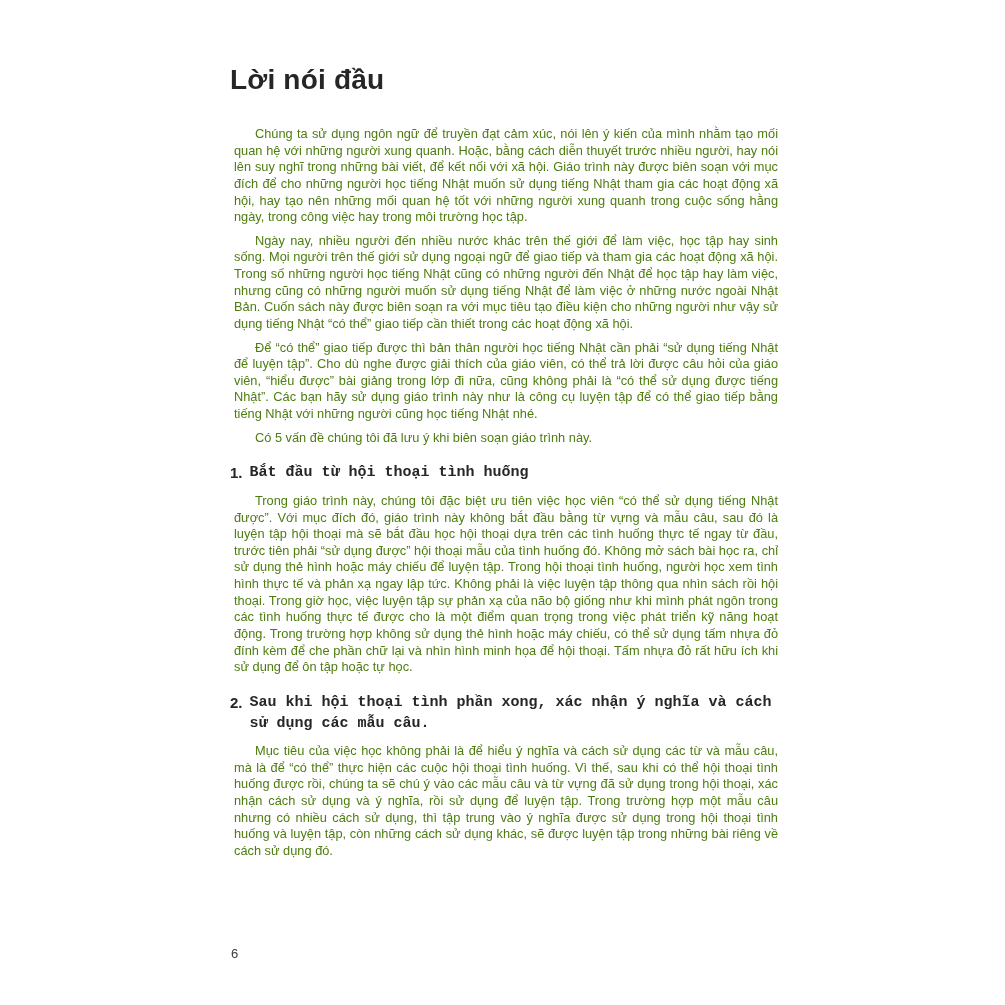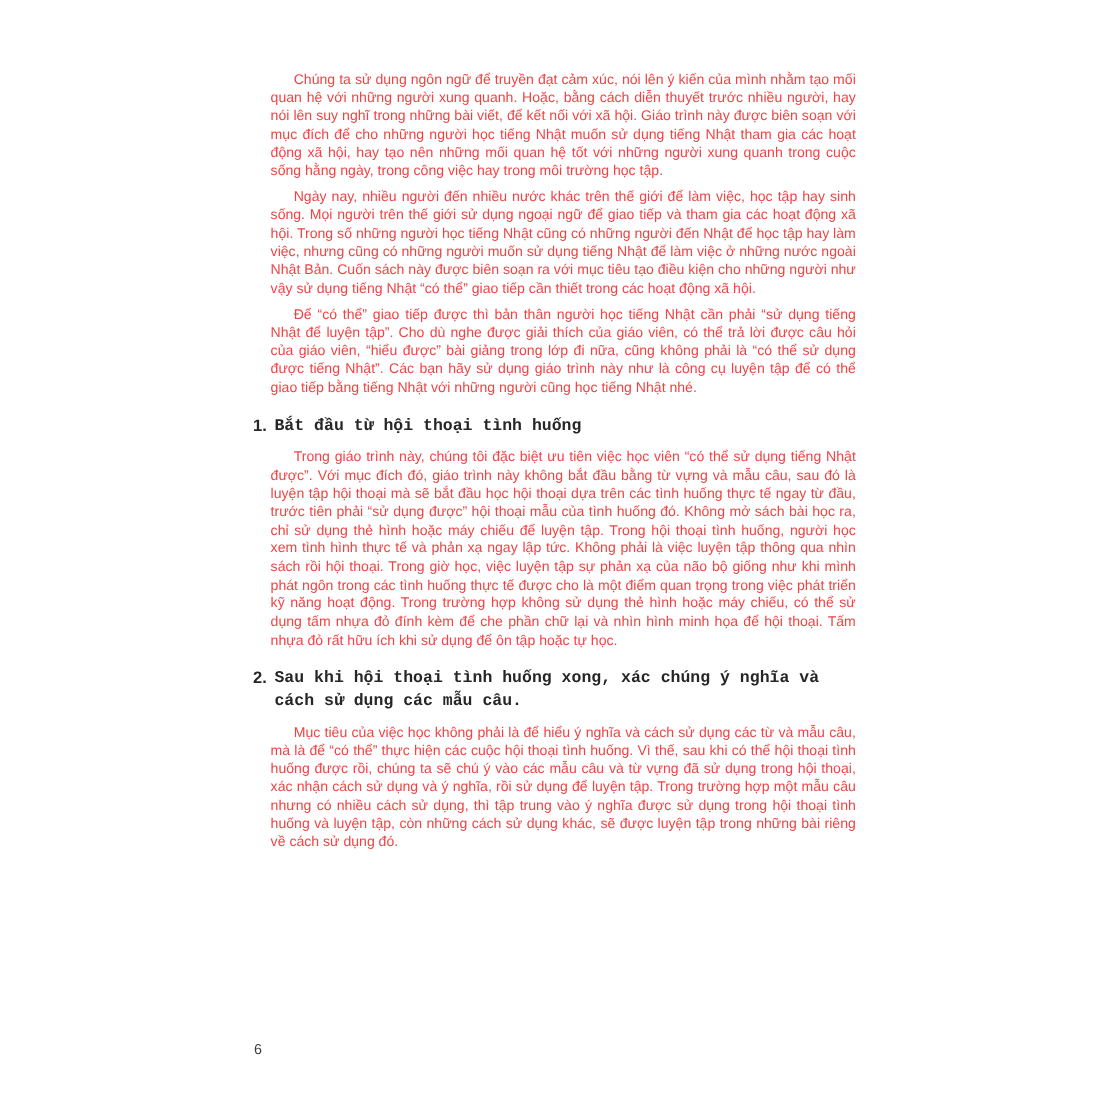--- a/index.html
+++ b/index.html
@@ -25,23 +25,23 @@
     font-size: 28px;
     font-weight: 700;
     color: #262626;
     margin: 0 0 30px 0;
     letter-spacing: 0.2px;
   }
   p.body-par {
     font-size: 12.8px;
     line-height: 1.3;
     text-align: justify;
-    margin: 0 0 7px 16px;
+    margin: 0 0 7px 4px;
     text-indent: 21px;
-    color: #ef4444;
+    color: #4d7c0f;
   }
   h2.section-heading {
     display: flex;
     gap: 7px;
     font-size: 15px;
     font-weight: 700;
     color: #262626;
     line-height: 1.38;
     margin: 17px 0 9px 0;
     text-align: left;
@@ -59,32 +59,34 @@
     top: 946px;
     font-size: 13px;
     color: #3c3c3c;
   }
 </style>
 </head>
 <body>
 
 <div class="page">
 
+  <h1 class="doc-title">Lời nói đầu</h1>
 
   <p class="body-par">Chúng ta sử dụng ngôn ngữ để truyền đạt cảm xúc, nói lên ý kiến của mình nhằm tạo mối quan hệ với những người xung quanh. Hoặc, bằng cách diễn thuyết trước nhiều người, hay nói lên suy nghĩ trong những bài viết, để kết nối với xã hội. Giáo trình này được biên soạn với mục đích để cho những người học tiếng Nhật muốn sử dụng tiếng Nhật tham gia các hoạt động xã hội, hay tạo nên những mối quan hệ tốt với những người xung quanh trong cuộc sống hằng ngày, trong công việc hay trong môi trường học tập.</p>
   <p class="body-par">Ngày nay, nhiều người đến nhiều nước khác trên thế giới để làm việc, học tập hay sinh sống. Mọi người trên thế giới sử dụng ngoại ngữ để giao tiếp và tham gia các hoạt động xã hội. Trong số những người học tiếng Nhật cũng có những người đến Nhật để học tập hay làm việc, nhưng cũng có những người muốn sử dụng tiếng Nhật để làm việc ở những nước ngoài Nhật Bản. Cuốn sách này được biên soạn ra với mục tiêu tạo điều kiện cho những người như vậy sử dụng tiếng Nhật “có thể” giao tiếp cần thiết trong các hoạt động xã hội.</p>
   <p class="body-par">Để “có thể” giao tiếp được thì bản thân người học tiếng Nhật cần phải “sử dụng tiếng Nhật để luyện tập”. Cho dù nghe được giải thích của giáo viên, có thể trả lời được câu hỏi của giáo viên, “hiểu được” bài giảng trong lớp đi nữa, cũng không phải là “có thể sử dụng được tiếng Nhật”. Các bạn hãy sử dụng giáo trình này như là công cụ luyện tập để có thể giao tiếp bằng tiếng Nhật với những người cũng học tiếng Nhật nhé.</p>
+  <p class="body-par">Có 5 vấn đề chúng tôi đã lưu ý khi biên soạn giáo trình này.</p>
 
   <h2 class="section-heading">
     <span class="sec-num">1.</span>
     <span class="sec-text">Bắt đầu từ hội thoại tình huống</span>
   </h2>
   <p class="body-par">Trong giáo trình này, chúng tôi đặc biệt ưu tiên việc học viên “có thể sử dụng tiếng Nhật được”. Với mục đích đó, giáo trình này không bắt đầu bằng từ vựng và mẫu câu, sau đó là luyện tập hội thoại mà sẽ bắt đầu học hội thoại dựa trên các tình huống thực tế ngay từ đầu, trước tiên phải “sử dụng được” hội thoại mẫu của tình huống đó. Không mở sách bài học ra, chỉ sử dụng thẻ hình hoặc máy chiếu để luyện tập. Trong hội thoại tình huống, người học xem tình hình thực tế và phản xạ ngay lập tức. Không phải là việc luyện tập thông qua nhìn sách rồi hội thoại. Trong giờ học, việc luyện tập sự phản xạ của não bộ giống như khi mình phát ngôn trong các tình huống thực tế được cho là một điểm quan trọng trong việc phát triển kỹ năng hoạt động. Trong trường hợp không sử dụng thẻ hình hoặc máy chiếu, có thể sử dụng tấm nhựa đỏ đính kèm để che phần chữ lại và nhìn hình minh họa để hội thoại. Tấm nhựa đỏ rất hữu ích khi sử dụng để ôn tập hoặc tự học.</p>
 
   <h2 class="section-heading">
     <span class="sec-num">2.</span>
-    <span class="sec-text">Sau khi hội thoại tình huống xong, xác chúng ý nghĩa và cách sử dụng các mẫu câu.</span>
+    <span class="sec-text">Sau khi hội thoại tình phần xong, xác nhận ý nghĩa và cách sử dụng các mẫu câu.</span>
   </h2>
   <p class="body-par">Mục tiêu của việc học không phải là để hiểu ý nghĩa và cách sử dụng các từ và mẫu câu, mà là để “có thể” thực hiện các cuộc hội thoại tình huống. Vì thế, sau khi có thể hội thoại tình huống được rồi, chúng ta sẽ chú ý vào các mẫu câu và từ vựng đã sử dụng trong hội thoại, xác nhận cách sử dụng và ý nghĩa, rồi sử dụng để luyện tập. Trong trường hợp một mẫu câu nhưng có nhiều cách sử dụng, thì tập trung vào ý nghĩa được sử dụng trong hội thoại tình huống và luyện tập, còn những cách sử dụng khác, sẽ được luyện tập trong những bài riêng về cách sử dụng đó.</p>
 
 </div>
 
 <div class="page-number">6</div>
 
 </body></html>

